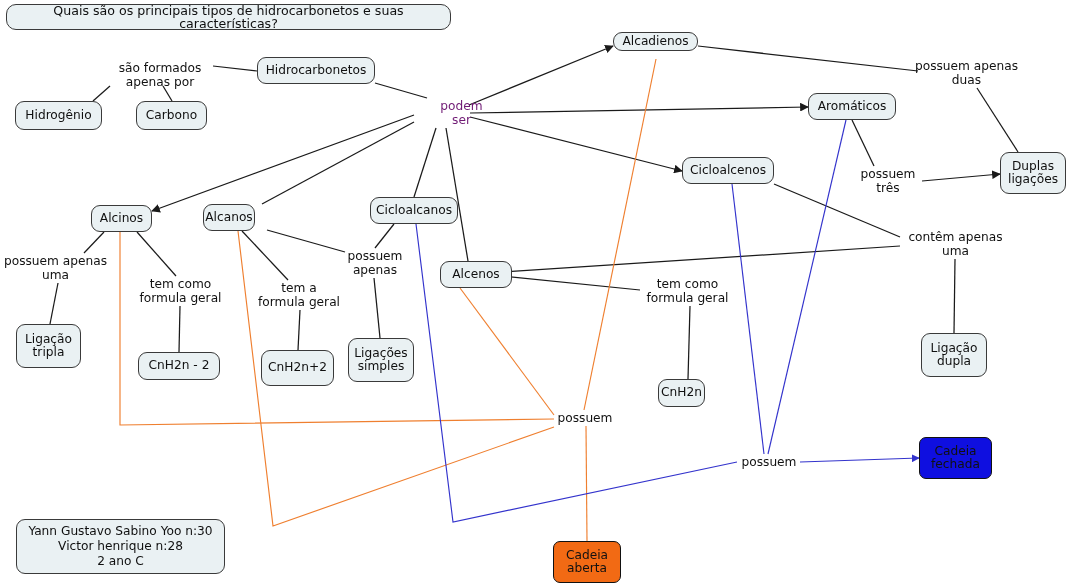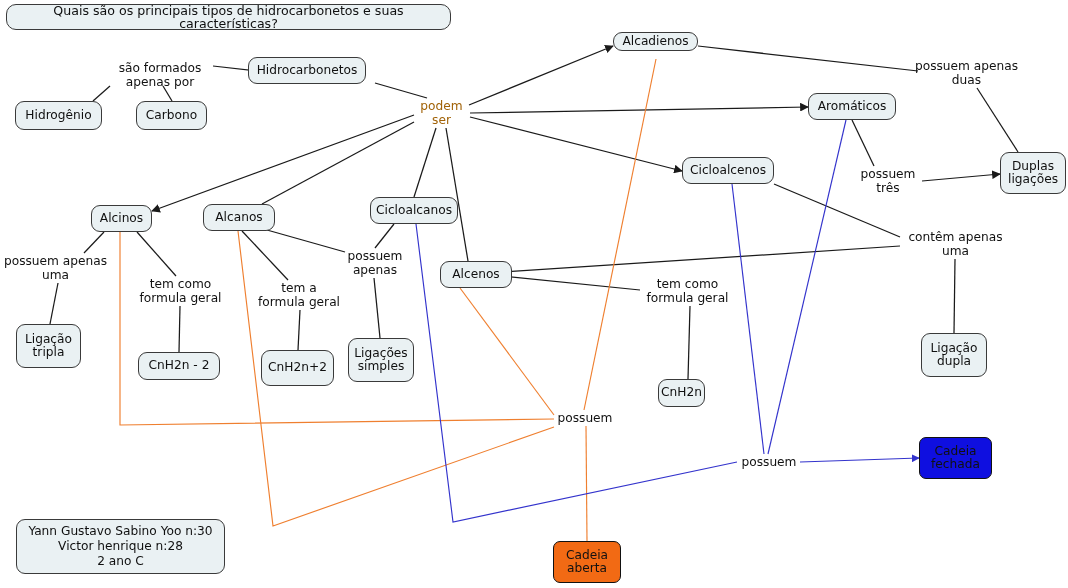--- a/index.html
+++ b/index.html
@@ -134,21 +134,21 @@
         <polyline points="846,120 768,454" fill="none" stroke="#3333cc" stroke-width="1.15" stroke-linejoin="miter" stroke-linecap="butt"></polyline>
         <polyline points="732,184 764,454" fill="none" stroke="#3333cc" stroke-width="1.15" stroke-linejoin="miter" stroke-linecap="butt"></polyline>
         <polyline points="416,224 453,522 737,462" fill="none" stroke="#3333cc" stroke-width="1.15" stroke-linejoin="miter" stroke-linecap="butt"></polyline>
         <polyline points="800,462 919,458" fill="none" stroke="#3333cc" stroke-width="1.15" stroke-linejoin="miter" stroke-linecap="butt" marker-end="url(#arrow-blue)"></polyline>
       </g>
   </svg>
 
   <div id="labels-group">
       <div class="link-label" style="left: 107px; top: 60px; width: 106px; height: 30px; color: rgb(17, 17, 17);">são formados
 apenas por</div>
-      <div class="link-label" style="left: 414px; top: 98px; width: 55px; height: 30px; color: #a16207;">podem
+      <div class="link-label" style="left: 434px; top: 98px; width: 55px; height: 30px; color: #701a75;">podem
 ser</div>
       <div class="link-label" style="left: 912px; top: 58px; width: 109px; height: 30px; color: rgb(17, 17, 17);">possuem apenas
 duas</div>
       <div class="link-label" style="left: 854px; top: 166px; width: 68px; height: 30px; color: rgb(17, 17, 17);">possuem
 três</div>
       <div class="link-label" style="left: 903px; top: 229px; width: 105px; height: 30px; color: rgb(17, 17, 17);">contêm apenas
 uma</div>
       <div class="link-label" style="left: 2px; top: 253px; width: 107px; height: 30px; color: rgb(17, 17, 17);">possuem apenas
 uma</div>
       <div class="link-label" style="left: 133px; top: 276px; width: 95px; height: 30px; color: rgb(17, 17, 17);">tem como
@@ -157,30 +157,30 @@
 formula geral</div>
       <div class="link-label" style="left: 343px; top: 248px; width: 64px; height: 30px; color: rgb(17, 17, 17);">possuem
 apenas</div>
       <div class="link-label" style="left: 640px; top: 276px; width: 95px; height: 30px; color: rgb(17, 17, 17);">tem como
 formula geral</div>
       <div class="link-label" style="left: 554px; top: 410px; width: 62px; height: 16px; color: rgb(17, 17, 17);">possuem</div>
       <div class="link-label" style="left: 738px; top: 454px; width: 62px; height: 16px; color: rgb(17, 17, 17);">possuem</div>
     </div>
   <div id="nodes-group">
       <div class="node title-node" style="left: 6px; top: 4px; width: 445px; height: 26px;">Quais são os principais tipos de hidrocarbonetos e suas características?</div>
-      <div class="node" style="left: 248px; top: 57px; width: 118px; height: 27px;">Hidrocarbonetos</div>
+      <div class="node" style="left: 257px; top: 57px; width: 118px; height: 27px;">Hidrocarbonetos</div>
       <div class="node" style="left: 15px; top: 101px; width: 87px; height: 29px;">Hidrogênio</div>
       <div class="node" style="left: 136px; top: 101px; width: 71px; height: 29px;">Carbono</div>
       <div class="node" style="left: 613px; top: 32px; width: 85px; height: 19px;">Alcadienos</div>
       <div class="node" style="left: 808px; top: 93px; width: 88px; height: 27px;">Aromáticos</div>
       <div class="node" style="left: 682px; top: 157px; width: 92px; height: 27px;">Cicloalcenos</div>
       <div class="node" style="left: 1000px; top: 152px; width: 66px; height: 42px;">Duplas
 ligações</div>
       <div class="node" style="left: 91px; top: 205px; width: 61px; height: 27px;">Alcinos</div>
-      <div class="node" style="left: 203px; top: 204px; width: 72px; height: 27px;">Alcanos</div>
+      <div class="node" style="left: 203px; top: 204px; width: 52px; height: 27px;">Alcanos</div>
       <div class="node" style="left: 370px; top: 197px; width: 88px; height: 27px;">Cicloalcanos</div>
       <div class="node" style="left: 440px; top: 261px; width: 72px; height: 27px;">Alcenos</div>
       <div class="node" style="left: 16px; top: 324px; width: 65px; height: 44px;">Ligação
 tripla</div>
       <div class="node" style="left: 138px; top: 352px; width: 82px; height: 28px;">CnH2n - 2</div>
       <div class="node" style="left: 261px; top: 350px; width: 73px; height: 36px;">CnH2n+2</div>
       <div class="node" style="left: 348px; top: 338px; width: 66px; height: 44px;">Ligações
 simples</div>
       <div class="node" style="left: 658px; top: 379px; width: 47px; height: 28px;">CnH2n</div>
       <div class="node" style="left: 921px; top: 333px; width: 66px; height: 44px;">Ligação

